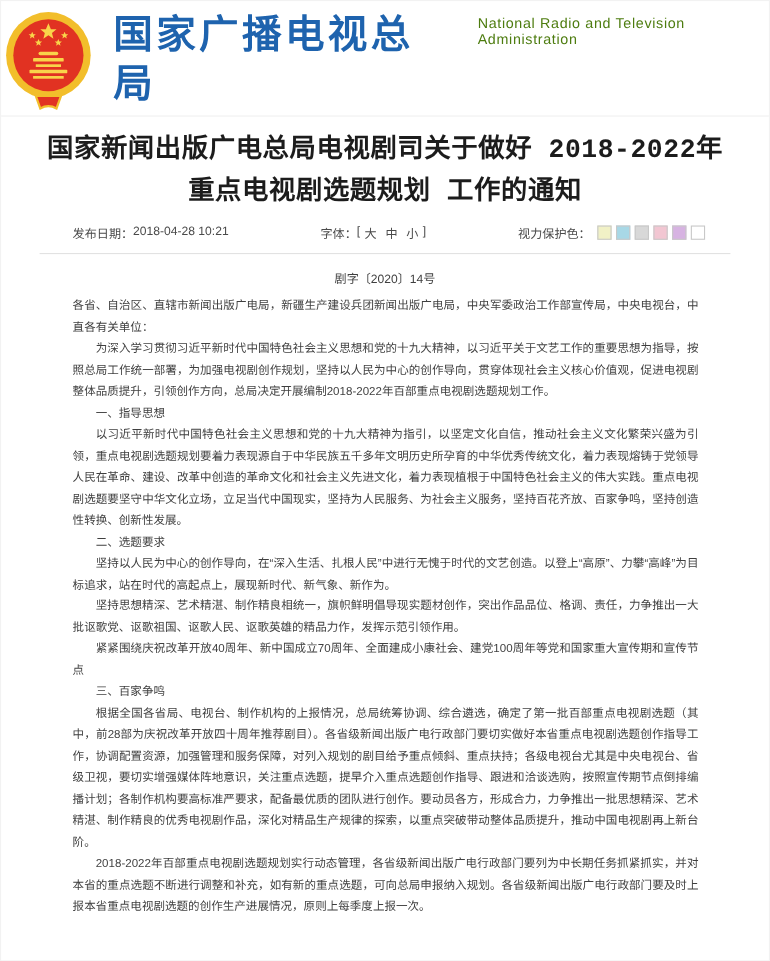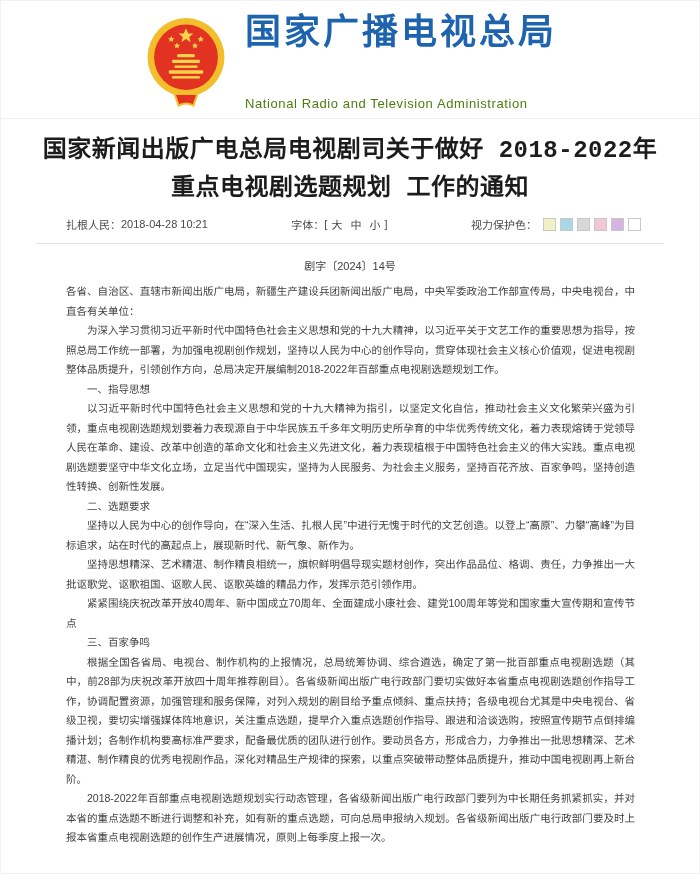--- a/index.html
+++ b/index.html
@@ -9,21 +9,21 @@
     color: #3f3f3f; background: #ffffff;
   }
   .page { width: 700px; min-height: 874px; box-sizing: border-box; border: 1px solid #f2f2f2; background:#fff; }
 
   
   .masthead {
     display: flex; align-items: center; justify-content: center;
     gap: 16px; padding: 9px 0 7px 0; border-bottom: 1px solid #f0f0f0;
   }
   .emblem { width: 86px; height: 86px; flex: 0 0 auto; }
-  .org { display: flex; flex-direction: column; justify-content: center; gap: 39px; }
+  .org { display: flex; justify-content: center; gap: 39px; }
   .org-cn {
     font-size: 36px; font-weight: 700; color: #1E63AE;
     letter-spacing: 3px; line-height: 44px;
   }
   .org-en {
     font-size: 13px; color: #4d7c0f; letter-spacing: 0.6px; margin-top: 3px;
   }
 
   
   .doc-title {
@@ -98,21 +98,21 @@
     <div class="org">
       <div class="org-cn">国家广播电视总局</div>
       <div class="org-en">National Radio and Television Administration</div>
     </div>
   </header>
 
   <h1 class="doc-title">国家新闻出版广电总局电视剧司关于做好 2018-2022年重点电视剧选题规划 工作的通知</h1>
 
   <div class="meta-row">
     <div class="meta-item">
-      <span>扎根人民：</span>
+      <span>发布日期：</span>
       <span>2018-04-28 10:21</span>
     </div>
     <div class="meta-item font-switch">
       <span>字体：</span>
       <span class="bracket">[</span>
       <span id="font-options"><span class="opt">大</span><span class="opt">中</span><span class="opt">小</span></span>
       <span class="bracket">]</span>
     </div>
     <div class="meta-item">
       <span>视力保护色：</span>
@@ -122,21 +122,21 @@
           <span class="swatch" style="background: rgb(216, 216, 216);"></span>
           <span class="swatch" style="background: rgb(242, 198, 210);"></span>
           <span class="swatch" style="background: rgb(215, 179, 226);"></span>
           <span class="swatch" style="background: rgb(255, 255, 255);"></span>
         </span>
     </div>
   </div>
 
   <hr class="divider">
 
-  <div class="doc-no">剧字〔2024〕14号</div>
+  <div class="doc-no">剧字〔2020〕14号</div>
 
   <div class="doc-body" id="doc-body">
       <p class="address">各省、自治区、直辖市新闻出版广电局，新疆生产建设兵团新闻出版广电局，中央军委政治工作部宣传局，中央电视台，中直各有关单位：</p>
       <p class="indent">为深入学习贯彻习近平新时代中国特色社会主义思想和党的十九大精神，以习近平关于文艺工作的重要思想为指导，按照总局工作统一部署，为加强电视剧创作规划，坚持以人民为中心的创作导向，贯穿体现社会主义核心价值观，促进电视剧整体品质提升，引领创作方向，总局决定开展编制2018-2022年百部重点电视剧选题规划工作。</p>
       <p class="heading">一、指导思想</p>
       <p class="indent">以习近平新时代中国特色社会主义思想和党的十九大精神为指引，以坚定文化自信，推动社会主义文化繁荣兴盛为引领，重点电视剧选题规划要着力表现源自于中华民族五千多年文明历史所孕育的中华优秀传统文化，着力表现熔铸于党领导人民在革命、建设、改革中创造的革命文化和社会主义先进文化，着力表现植根于中国特色社会主义的伟大实践。重点电视剧选题要坚守中华文化立场，立足当代中国现实，坚持为人民服务、为社会主义服务，坚持百花齐放、百家争鸣，坚持创造性转换、创新性发展。</p>
       <p class="heading">二、选题要求</p>
       <p class="indent">坚持以人民为中心的创作导向，在“深入生活、扎根人民”中进行无愧于时代的文艺创造。以登上“高原”、力攀“高峰”为目标追求，站在时代的高起点上，展现新时代、新气象、新作为。</p>
       <p class="indent">坚持思想精深、艺术精湛、制作精良相统一，旗帜鲜明倡导现实题材创作，突出作品品位、格调、责任，力争推出一大批讴歌党、讴歌祖国、讴歌人民、讴歌英雄的精品力作，发挥示范引领作用。</p>
       <p class="indent">紧紧围绕庆祝改革开放40周年、新中国成立70周年、全面建成小康社会、建党100周年等党和国家重大宣传期和宣传节点</p>

